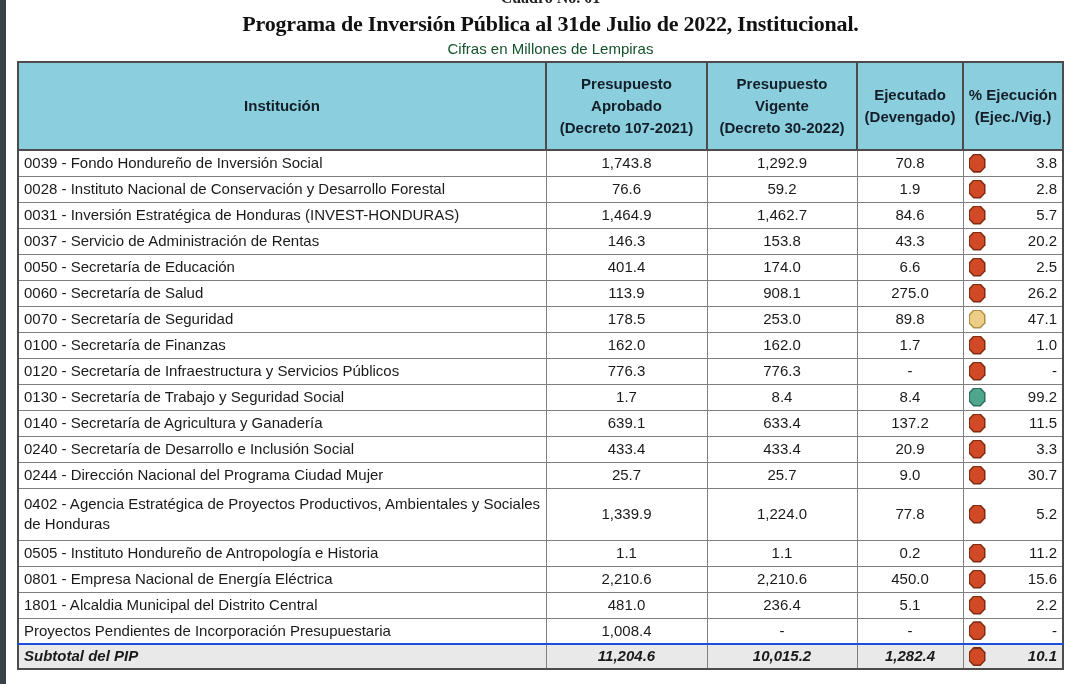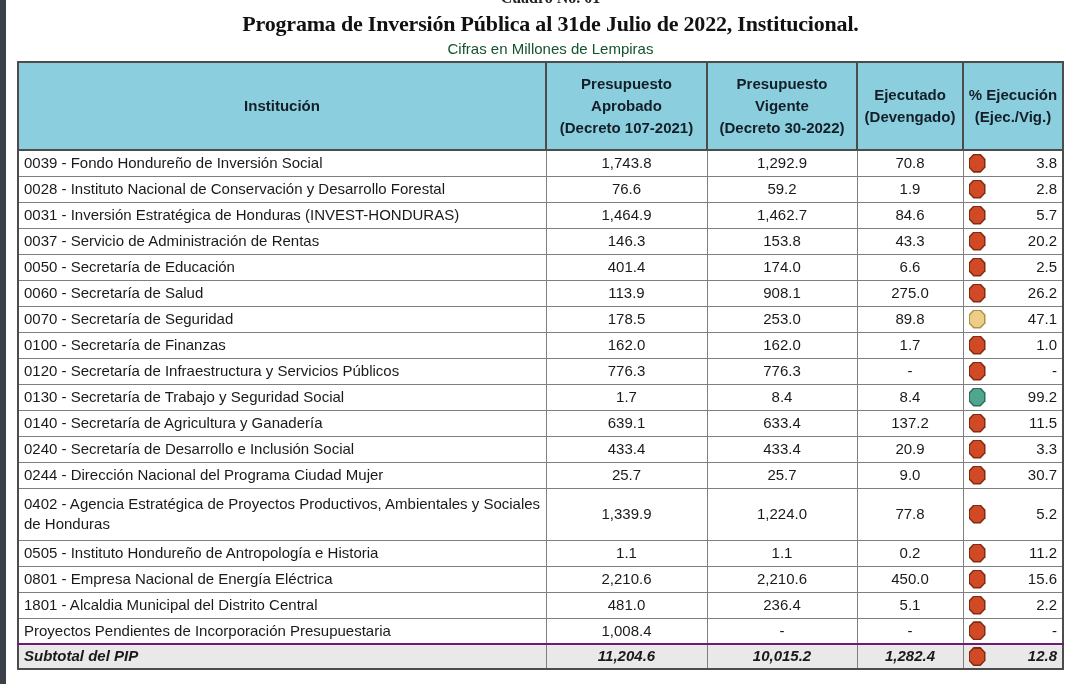--- a/index.html
+++ b/index.html
@@ -93,21 +93,21 @@
   }
   .indicator > span {
     position: absolute; left: 1.5px; top: 1.5px; right: 1.5px; bottom: 1.5px;
     display: block;
     clip-path: polygon(29% 0%, 71% 0%, 100% 27%, 100% 73%, 71% 100%, 29% 100%, 0% 73%, 0% 27%);
   }
   tr.subtotal td {
     background: #e9e9e9;
     font-weight: bold;
     font-style: italic;
-    border-top: 2px solid #701a75;
+    border-top: 2px solid #1d4ed8;
     height: 25px;
   }
 </style>
 </head>
 <body>
 
 <div class="page-edge"></div>
 
 <div class="content">
   <div class="clipped-caption">
@@ -395,19 +395,19 @@
         <tr class="subtotal">
     <td class="c-inst">Subtotal del PIP</td>
     <td class="num c-aprobado">11,204.6</td>
     <td class="num c-vigente">10,015.2</td>
     <td class="num c-ejec">1,282.4</td>
     <td class="c-pct">
       <span class="pct-wrap">
         <span class="indicator" style="background: rgb(126, 44, 18);">
                 <span style="background: rgb(209, 74, 37);"></span>
               </span>
-        <span class="pct-val">12.8</span>
+        <span class="pct-val">10.1</span>
       </span>
     </td>
   </tr>
       </tbody>
   </table>
 </div>
 
 </body></html>

